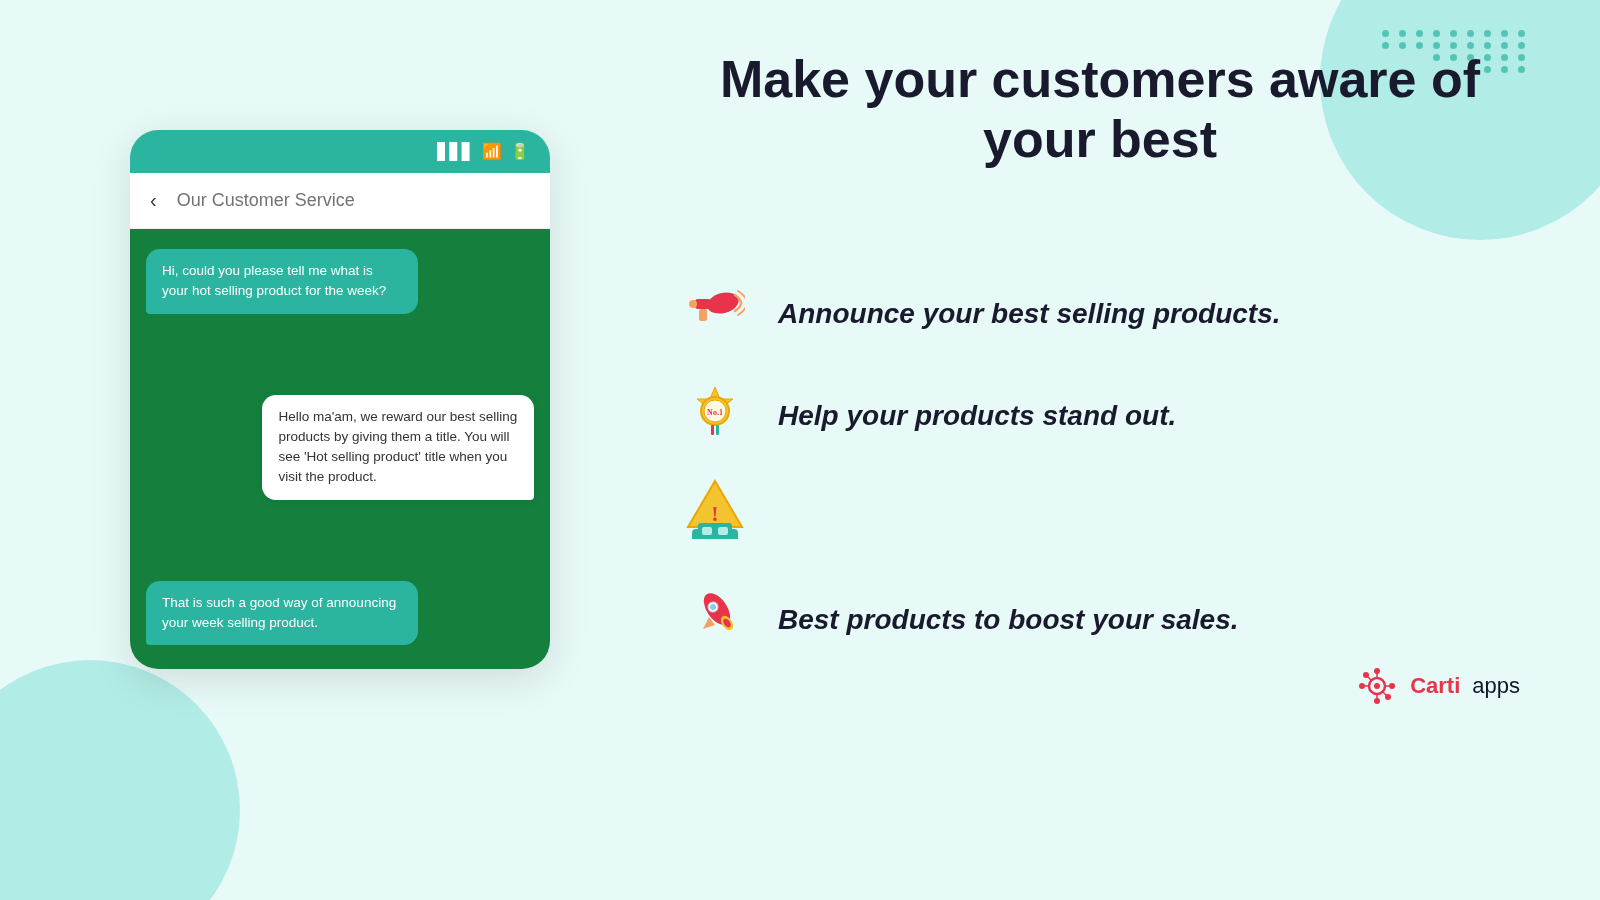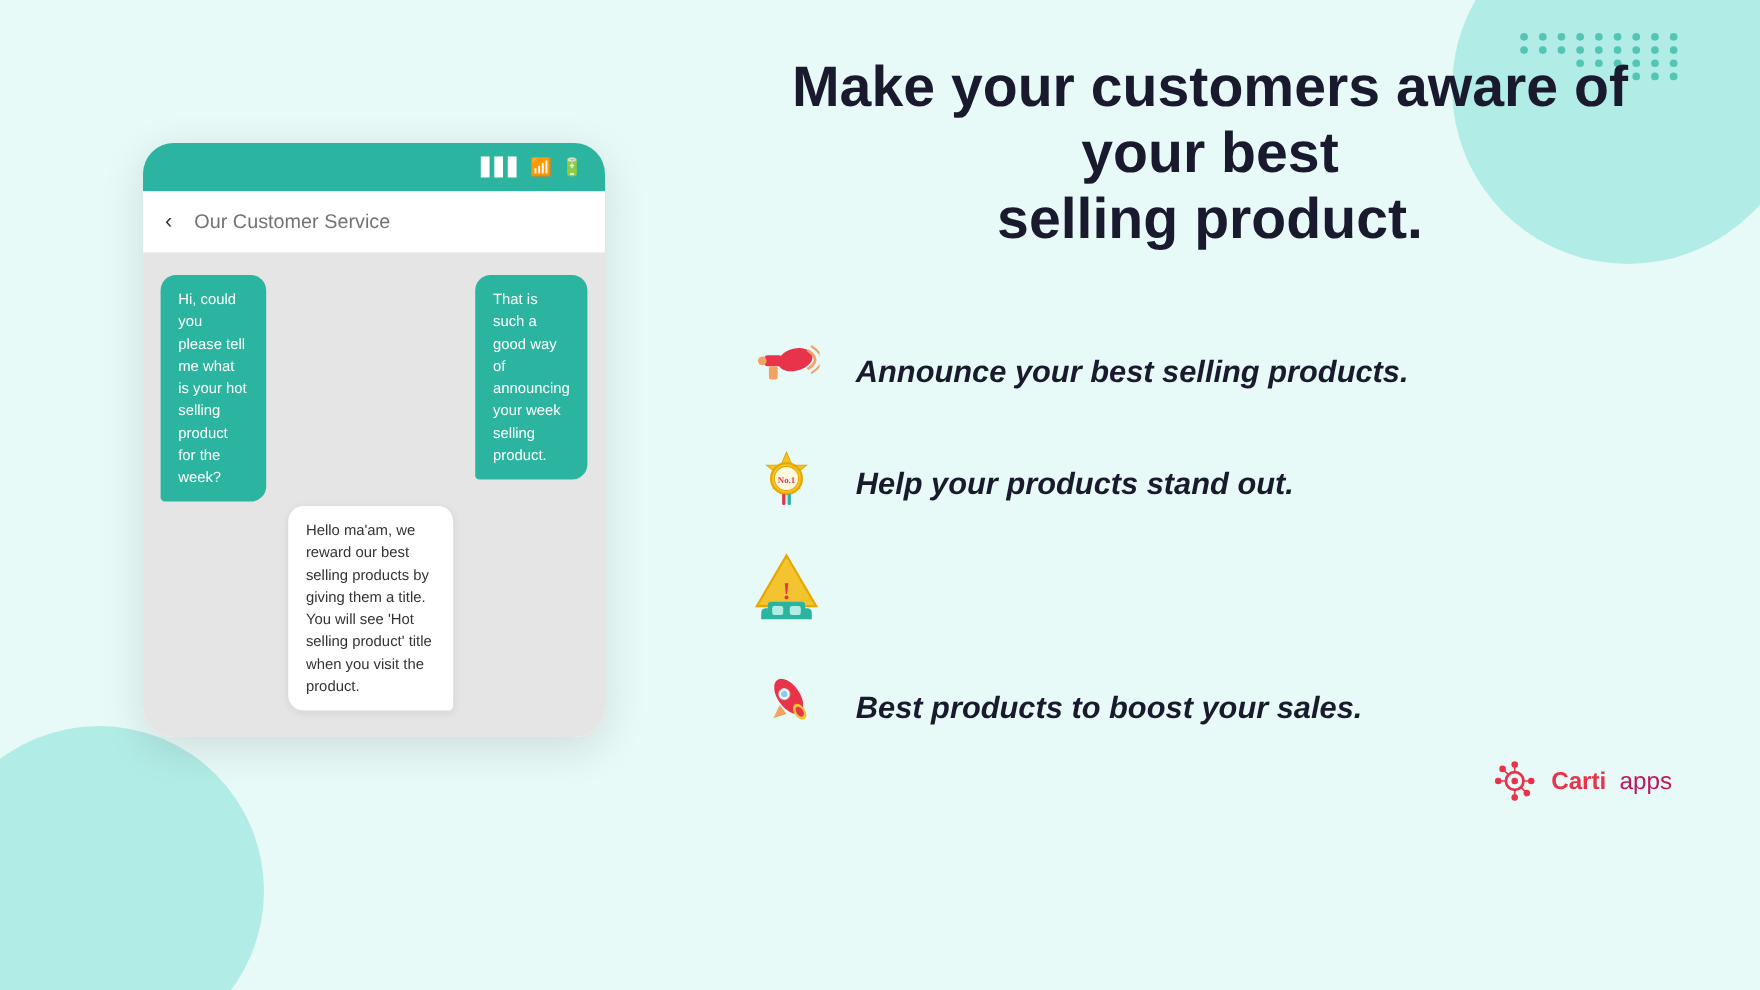--- a/index.html
+++ b/index.html
@@ -83,21 +83,21 @@
       padding-left: 80px;
       padding-top: 0;
     }
 
     
     .headline {
       font-size: 52px;
       font-weight: 900;
       color: #1a1a2e;
       line-height: 1.15;
-      margin-bottom: 60px;
+      margin-bottom: 95px;
       text-align: center;
     }
 
     
     .phone-mockup {
       background: #ffffff;
       border-radius: 28px;
       box-shadow: 0 10px 40px rgba(0,0,0,0.12);
       overflow: hidden;
       width: 420px;
@@ -134,24 +134,24 @@
     }
 
     .chat-title {
       font-size: 18px;
       color: #737373;
       font-weight: 500;
     }
 
     .chat-body {
       padding: 20px 16px 24px 16px;
-      background: #e5e5e5;
+      background: #15803d;
       min-height: 440px;
       display: flex;
-      flex-direction: row;
+      flex-direction: column;
       gap: 20px;
       justify-content: space-between;
     }
 
     .chat-bubble {
       max-width: 70%;
       padding: 12px 16px;
       border-radius: 14px;
       font-size: 13.5px;
       line-height: 1.5;
@@ -214,21 +214,21 @@
     }
 
     .logo-text-carti {
       font-size: 22px;
       font-weight: 900;
       color: #e8334a;
     }
 
     .logo-text-apps {
       font-size: 22px;
-      color: #be185d;
+      color: #0f172a;
       font-weight: 400;
       margin-left: 4px;
     }
 
     
     .carti-logo-svg {
       width: 50px;
       height: 50px;
     }
   </style>
@@ -298,21 +298,20 @@
           <div class="chat-bubble right">Hello ma'am, we reward our best selling products by giving them a title. You will see 'Hot selling product' title when you visit the product.</div>
           <div class="chat-bubble left">That is such a good way of announcing your week selling product.</div>
         </div>
     </div>
   </div>
 
   <div class="right-section">
 
     <h1 class="headline">
       <span>Make your customers aware of your best</span><br>
-      <span>selling product.</span>
     </h1>
 
     <div class="feature-list" id="feature-list">
         <div class="feature-item">
           <div class="feature-icon-wrap">
             <svg width="60" height="60" viewBox="0 0 60 60" xmlns="http://www.w3.org/2000/svg">
 
       <ellipse cx="38" cy="28" rx="16" ry="10" fill="#e8334a" transform="rotate(-15 38 28)"></ellipse>
       <rect x="10" y="24" width="16" height="10" rx="3" fill="#e8334a"></rect>
       <rect x="14" y="34" width="8" height="12" rx="2" fill="#f4a261"></rect>

